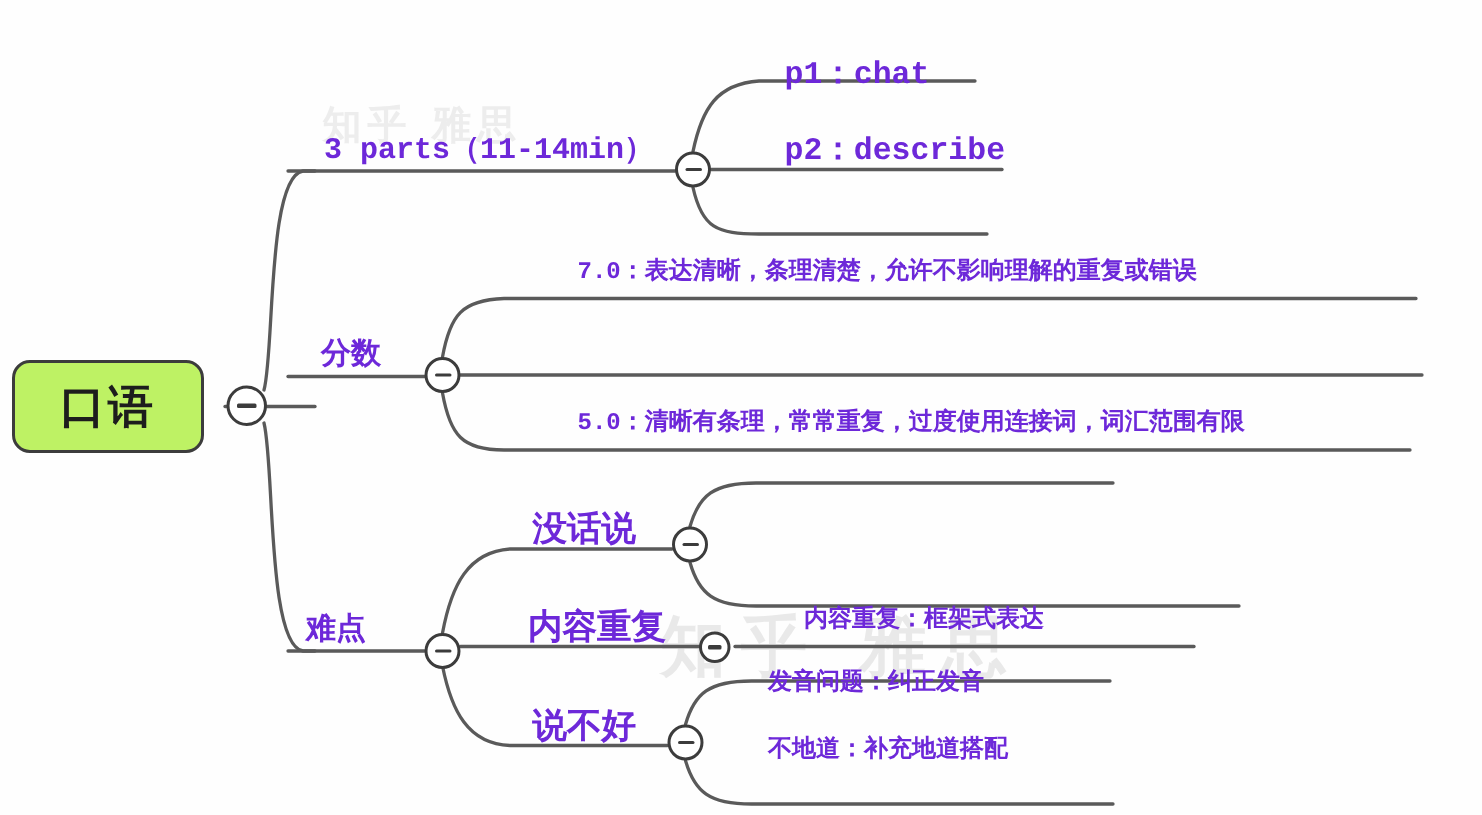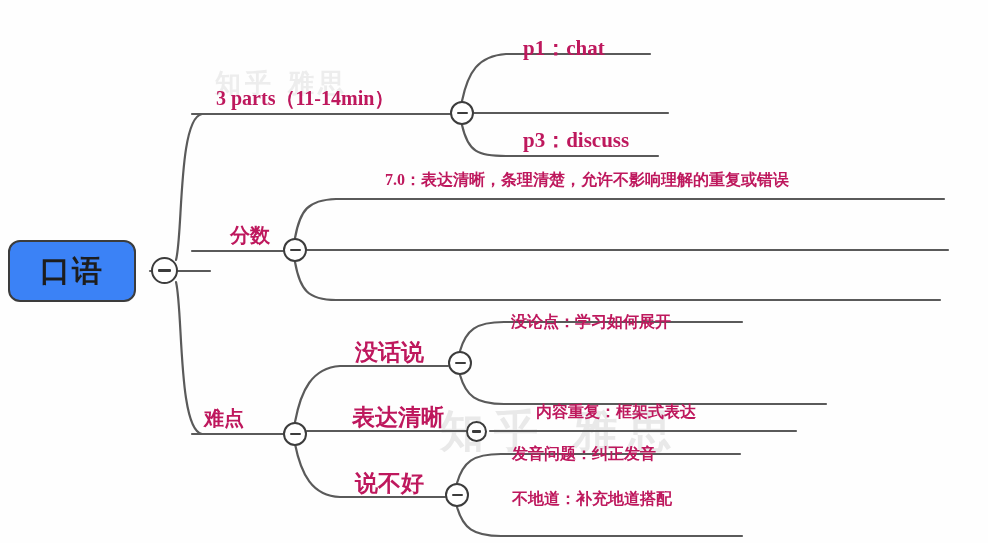--- a/index.html
+++ b/index.html
@@ -48,21 +48,21 @@
     pointer-events:none;
     user-select:none;
   }
   .root-node{
     position:absolute;
     left:8px;top:240px;
     width:128px;height:62px;
     box-sizing:border-box;
     border:2.5px solid #3c3c3c;
     border-radius:12px;
-    background:#3b82f6;
+    background:#bef264;
     display:flex;
     align-items:center;
     justify-content:center;
     z-index:5;
   }
   .root-label{
     font-size:30px;
     font-weight:700;
     color:#1d1d1d;
     letter-spacing:2px;
@@ -82,22 +82,22 @@
   .toggle .minus{
     display:block;
     width:55%;
     height:2.4px;
     background:#3c3c3c;
     border-radius:1px;
   }
   .node-text{
     position:absolute;
     white-space:nowrap;
-    color:#be185d;
-    font-family:Liberation Serif, serif;
+    color:#6d28d9;
+    font-family:Liberation Mono, monospace;
     z-index:4;
   }
   .lvl1{ font-size:20px; font-weight:600; }
   .lvl2{ font-size:23px; font-weight:600; }
   .leaf-en{ font-size:21px; font-weight:600; }
   .leaf-cn{ font-size:16px; font-weight:600;text-align:center; }
 </style>
 </head>
 <body>
 
@@ -148,41 +148,41 @@
   <div class="toggle" style="left:151px;top:257px;width:27px;height:27px;">
     <span class="minus"></span>
   </div>
 
   <div class="node-text lvl1" style="left:216px;top:85px;">3 parts（11-14min）</div>
   <div class="toggle" style="left:450px;top:101px;width:24px;height:24px;">
     <span class="minus"></span>
   </div>
 
   <div class="node-text leaf-en" style="left:523px;top:34px;">p1：chat</div>
-  <div class="node-text leaf-en" style="left:523px;top:126px;">p3：discuss</div>
+  <div class="node-text leaf-en" style="left:523px;top:85px;">p2：describe</div>
 
-  <div class="node-text lvl1" style="left:230px;top:222px;">分数</div>
+  <div class="node-text lvl1" style="left:214px;top:222px;">分数</div>
   <div class="toggle" style="left:283px;top:238px;width:24px;height:24px;">
     <span class="minus"></span>
   </div>
 
   <div class="node-text leaf-cn" style="left:385px;top:170px;">7.0：表达清晰，条理清楚，允许不影响理解的重复或错误</div>
+  <div class="node-text leaf-cn" style="left:385px;top:271px;">5.0：清晰有条理，常常重复，过度使用连接词，词汇范围有限</div>
 
   <div class="node-text lvl1" style="left:204px;top:405px;">难点</div>
   <div class="toggle" style="left:283px;top:422px;width:24px;height:24px;">
     <span class="minus"></span>
   </div>
 
   <div class="node-text lvl2" style="left:355px;top:337px;">没话说</div>
   <div class="toggle" style="left:448px;top:351px;width:24px;height:24px;">
     <span class="minus"></span>
   </div>
-  <div class="node-text leaf-cn" style="left:511px;top:312px;">没论点：学习如何展开</div>
 
-  <div class="node-text lvl2" style="left:352px;top:402px;">表达清晰</div>
+  <div class="node-text lvl2" style="left:352px;top:402px;">内容重复</div>
   <div class="toggle" style="left:466px;top:421px;width:21px;height:21px;">
     <span class="minus"></span>
   </div>
   <div class="node-text leaf-cn" style="left:536px;top:402px;">内容重复：框架式表达</div>
 
   <div class="node-text lvl2" style="left:355px;top:468px;text-align:right;">说不好</div>
   <div class="toggle" style="left:445px;top:483px;width:24px;height:24px;">
     <span class="minus"></span>
   </div>
   <div class="node-text leaf-cn" style="left:512px;top:489px;">不地道：补充地道搭配</div>

